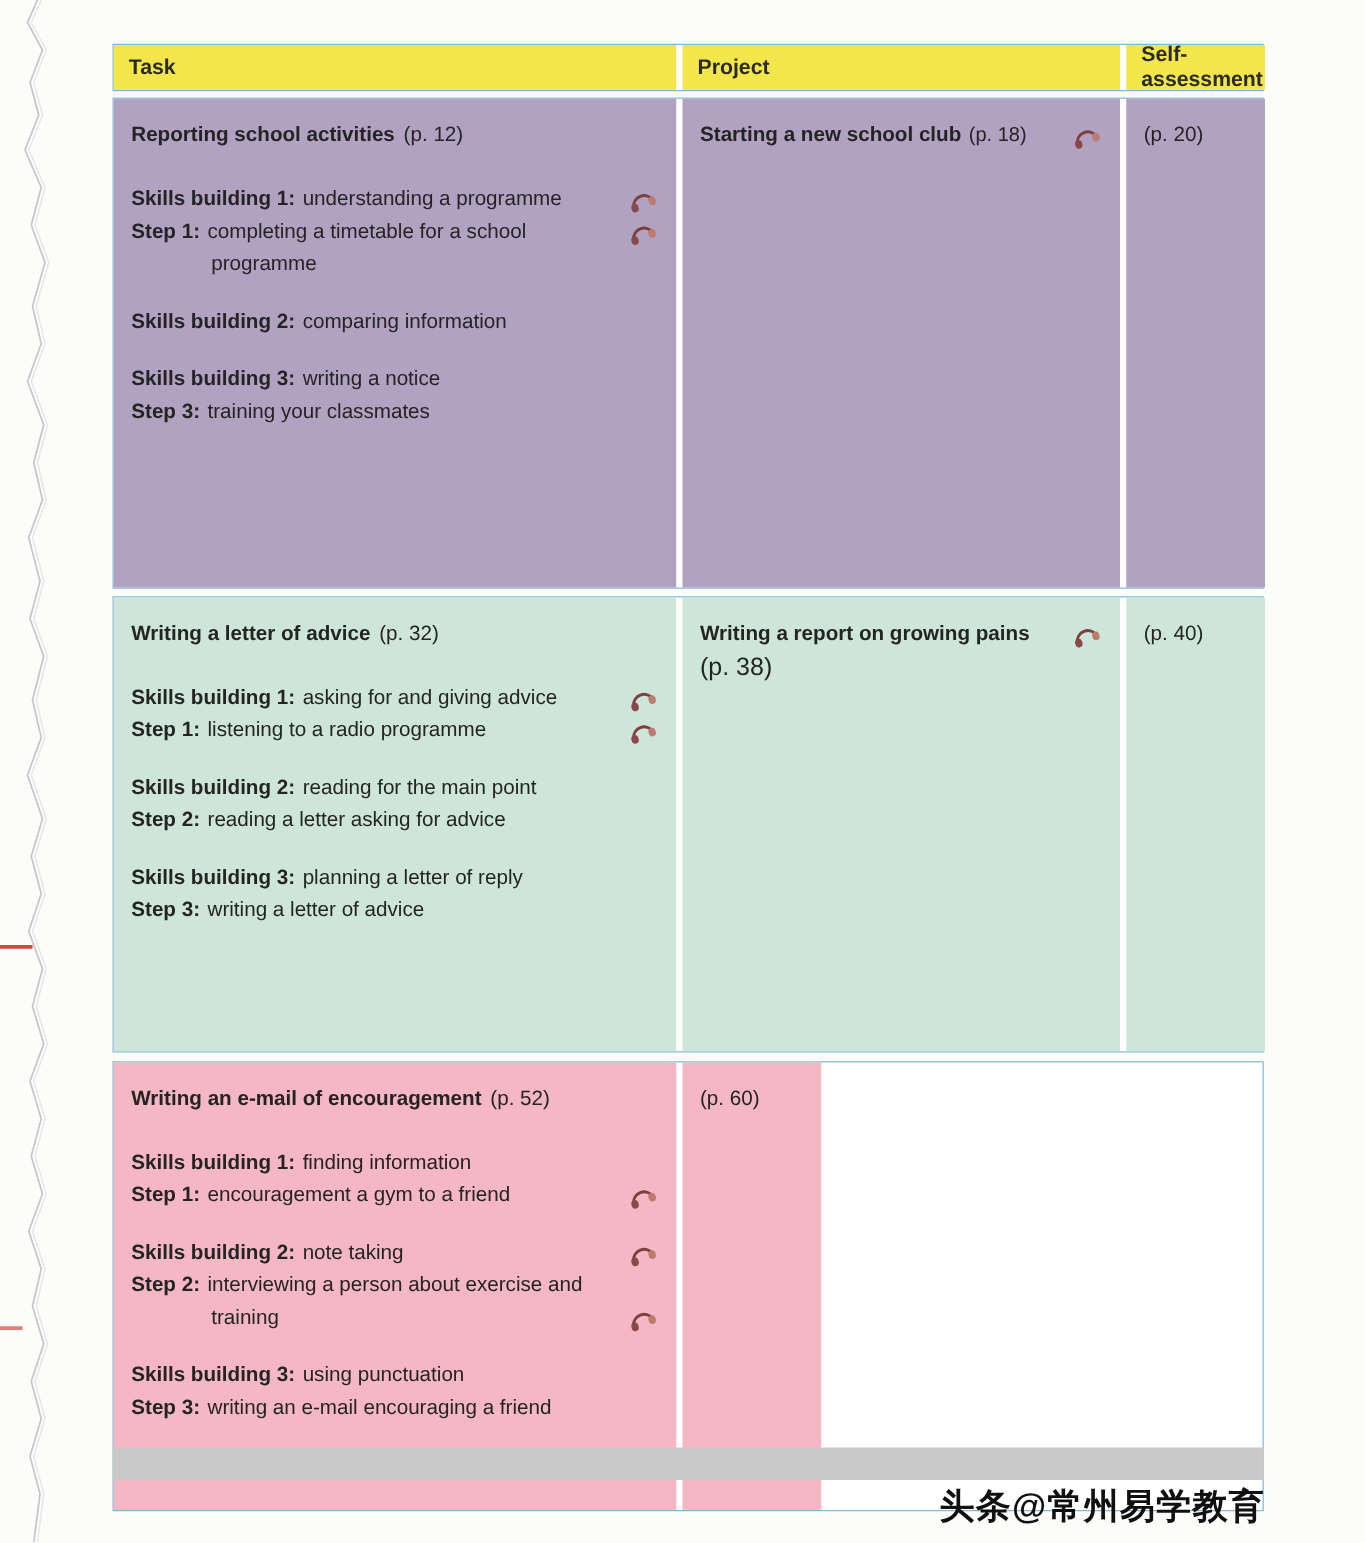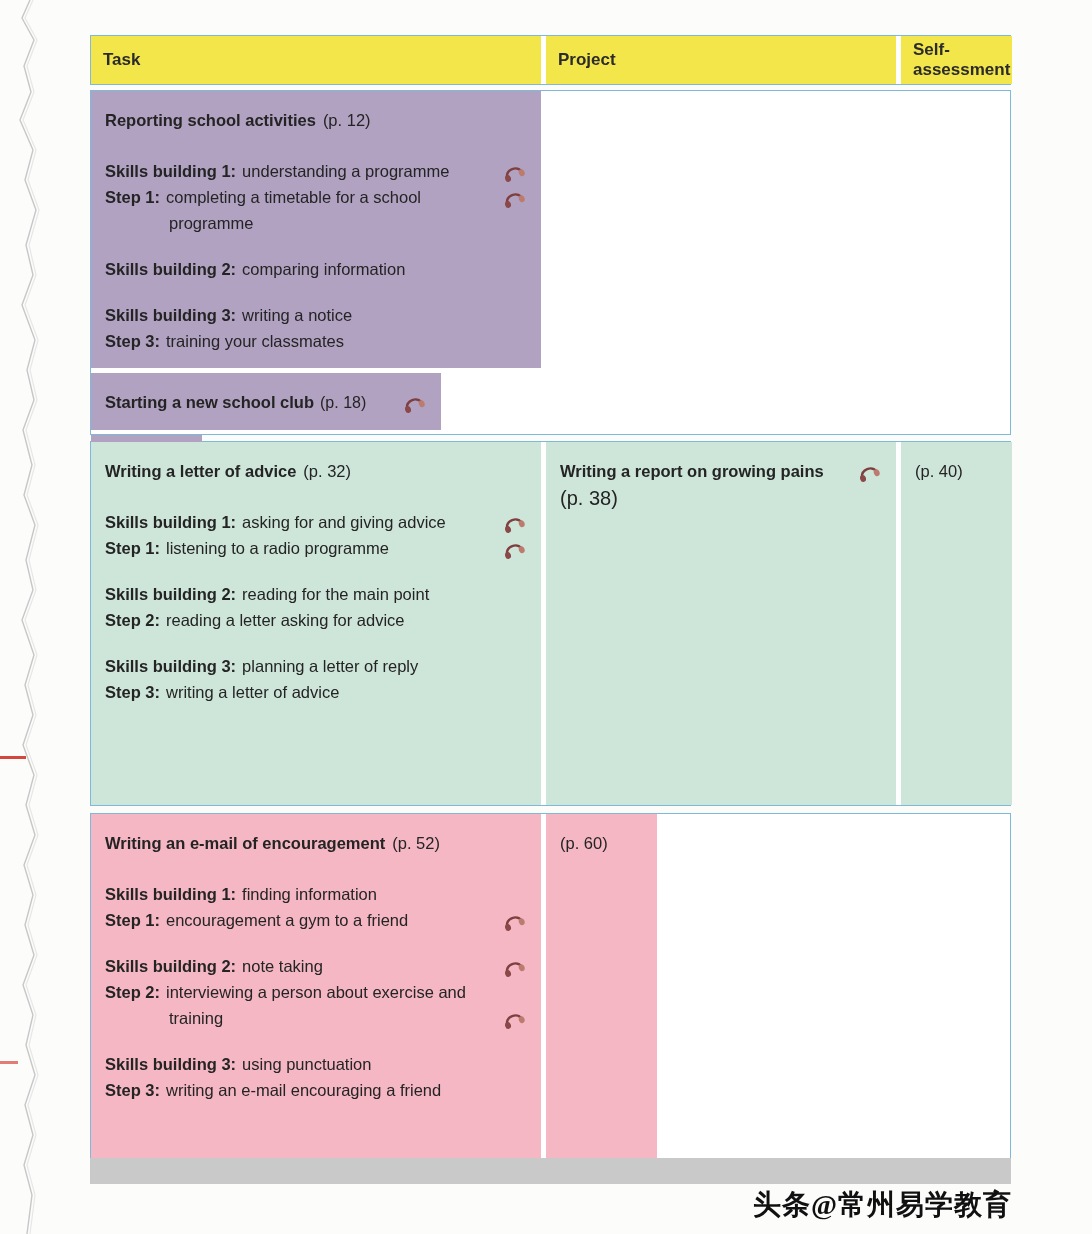--- a/index.html
+++ b/index.html
@@ -10,31 +10,31 @@
   }
   
   .torn { position:absolute; left:0; top:0; width:60px; height:1234px; }
   .red-mark { position:absolute; left:0; height:3px; background:var(--red-mark); }
   .red-mark.m1 { top:756px; width:26px; }
   .red-mark.m2 { top:1061px; width:18px; opacity:.7; }
 
   .table { position:absolute; left:90px; top:35px; width:921px; }
 
   .thead, .row { display:flex; gap:5px; background:#ffffff; border:1px solid var(--table-border); }
-  .thead { height:50px; }
+  .thead { height:38px; }
   .th {
     background:var(--header-yellow); display:flex; align-items:center;
     font-weight:bold; font-size:17px; color:#2b2b2b; padding:4px 12px; line-height:20px;
   }
   .c1 { width:450px; flex:none; }
   .c2 { width:350px; flex:none; }
   .c3 { width:111px; flex:none; }
 
   .row { margin-top:5px; }
-  .row-0 { height:345px;flex-direction:column; }
+  .row-0 { height:393px; }
   .row-1 { height:365px; margin-top:6px; }
   .row-2 { height:360px; margin-top:7px; }
   .cell { padding:16px 14px 14px 14px; font-size:16.5px; line-height:26px; }
   .theme-purple .cell { background:var(--row-purple); }
   .theme-green  .cell { background:var(--row-green); }
   .theme-pink   .cell { background:var(--row-pink); }
 
   .title-line { font-weight:bold; margin-bottom:25px; }
   .pg { font-weight:normal; margin-left:7px; }
 
@@ -48,21 +48,21 @@
   .proj-line { display:flex; justify-content:space-between; align-items:flex-start; font-size:16px; }
   .proj-line .txt { padding-left:0; text-indent:0; }
   .proj-line .lb { font-size:16.5px; }
   .proj-line2 { font-size:20px; }
 
   .hp { width:27px; height:24px; flex:none; margin-left:6px; margin-top:2px; }
 
   .gray-strip { position:absolute; left:90px; top:1158px; width:921px; height:26px; background:var(--gray-strip); }
   .watermark {
     position:absolute; right:80px; top:1186px;
-    font-size:28px; font-weight:bold; color:var(--watermark-color); letter-spacing:1px;font-family:Liberation Serif, serif;
+    font-size:28px; font-weight:bold; color:var(--watermark-color); letter-spacing:1px;
   }
 </style>
 </head>
 <body>
 
 <svg width="0" height="0" style="position:absolute" aria-hidden="true">
   <defs>
     <symbol id="hp-icon" viewBox="0 0 26 24">
       <g transform="rotate(-18 13 12)">
         <path d="M5 15 a8.5 8.5 0 0 1 16 -1" fill="none" stroke="#7d3f3f" stroke-width="2.4" stroke-linecap="round"></path>

